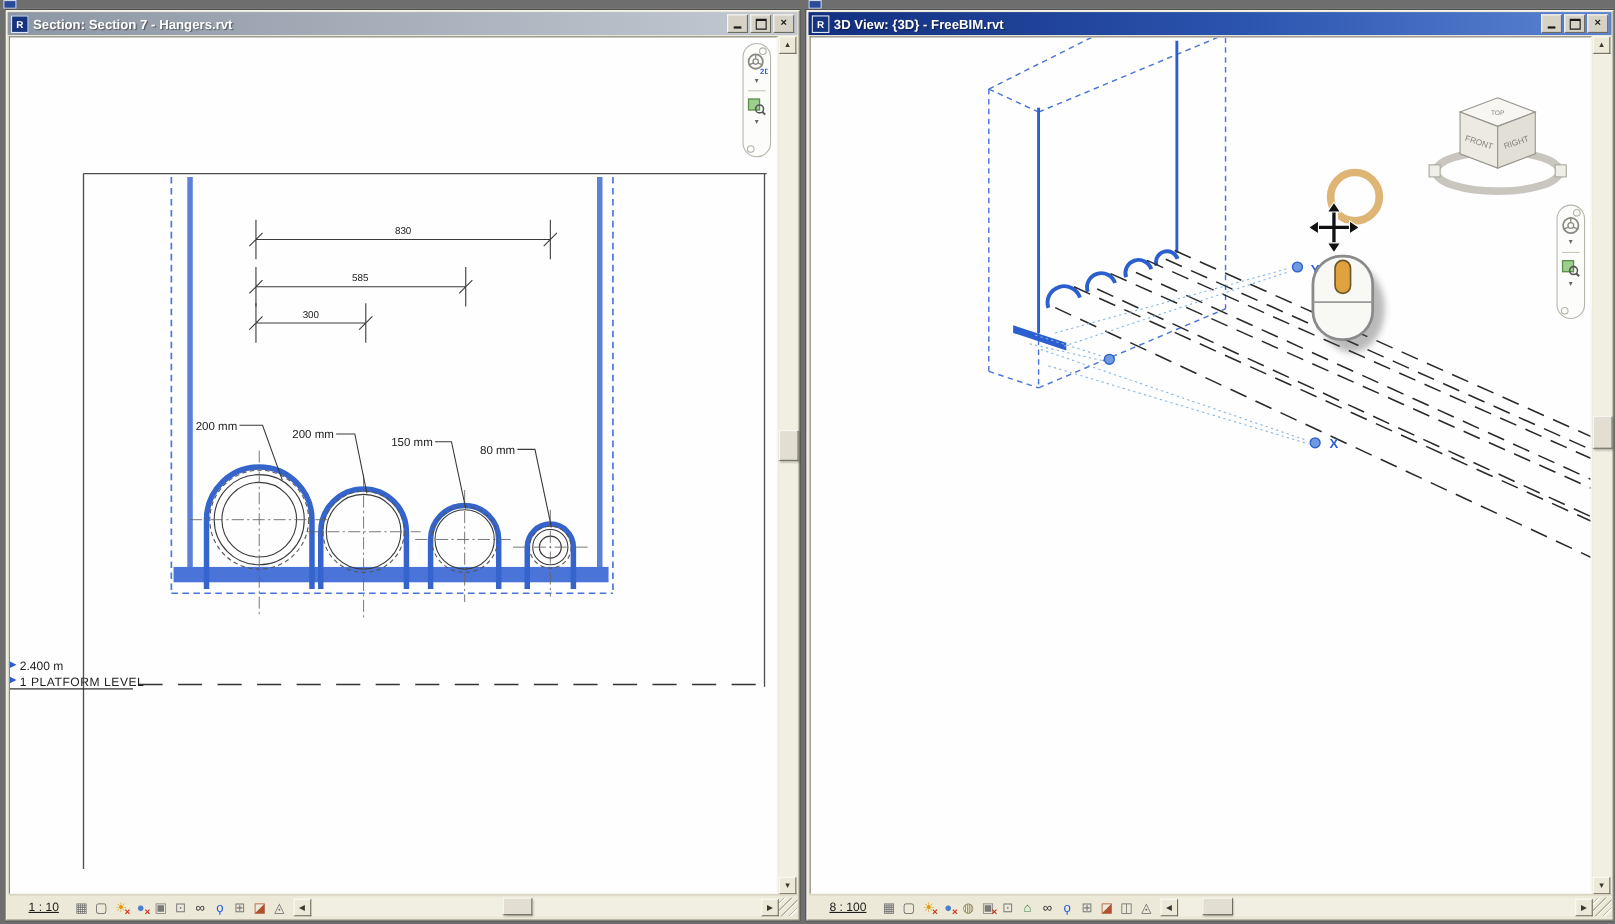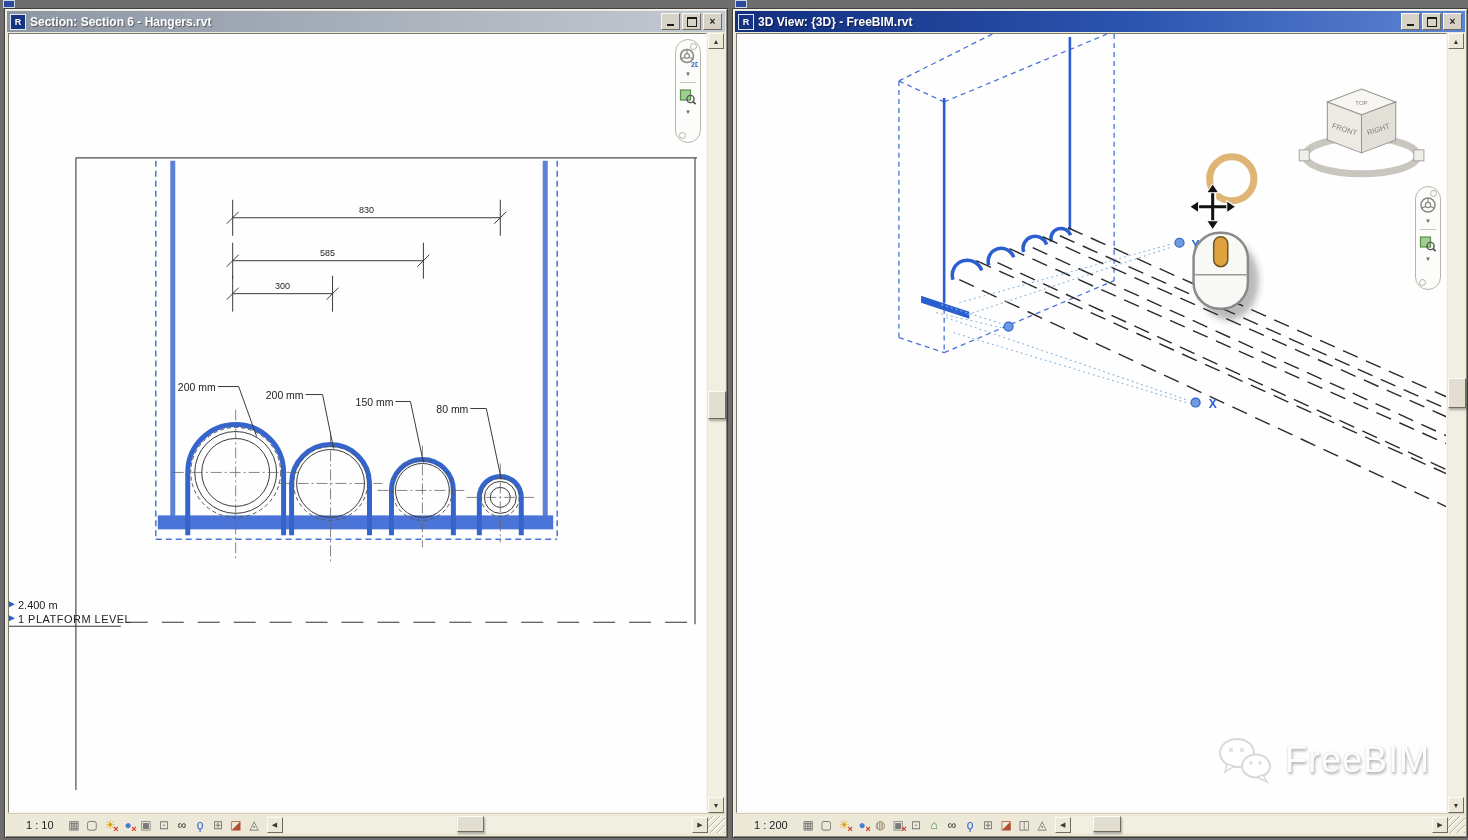--- a/index.html
+++ b/index.html
@@ -41,21 +41,21 @@
   .sbtn{width:16px;height:16px;background:#ece9d8;border:1px solid;border-color:#fbfaf5 #6f6c5e #6f6c5e #fbfaf5;
         display:flex;align-items:center;justify-content:center;font-size:7px;color:#3c3a30;box-sizing:border-box;flex:0 0 auto;}
   .vscroll .sbtn{position:absolute;left:0;}
   .vthumb{position:absolute;left:0;width:16px;height:26px;background:#e2dfd2;
           border:1px solid;border-color:#fbfaf5 #6f6c5e #6f6c5e #fbfaf5;box-shadow:1px 2px 2px rgba(0,0,0,.3);}
   .hthumb{position:absolute;top:0;height:16px;background:#e2dfd2;
           border:1px solid;border-color:#fbfaf5 #6f6c5e #6f6c5e #fbfaf5;box-sizing:border-box;box-shadow:1px 2px 2px rgba(0,0,0,.3);}
   
   .bottombar{position:absolute;left:1px;right:0;bottom:0;height:21px;background:#ece9d8;
              display:flex;align-items:center;border-top:1px solid #cfccba;}
-  .scale{font-size:11px;color:#1d1d1d;padding:0 10px 0 18px;flex:0 0 auto;}
+  .scale{font-size:11px;color:#1d1d1d;padding:0 10px 0 18px;flex:0 0 auto;text-decoration:underline;}
   .vcbar{display:flex;align-items:center;gap:1px;padding:0 4px 0 2px;flex:0 0 auto;}
   .vcicon{position:relative;width:17px;height:17px;display:flex;align-items:center;justify-content:center;}
   .vcicon .g{font-size:12px;line-height:1;}
   .vcicon .badge{position:absolute;right:0;bottom:-1px;color:#d42a14;font-size:9px;font-weight:bold;line-height:1;}
   .grip{width:17px;height:17px;flex:0 0 auto;background:
         repeating-linear-gradient(135deg,transparent 0 3px,#b8b5a4 3px 4px,#fbfaf4 4px 5px);}
   
   .navbar{position:absolute;width:26px;background:rgba(252,252,250,.92);
           border:1px solid #b8b6ab;border-radius:13px;display:flex;flex-direction:column;
           align-items:center;padding:8px 0;box-sizing:border-box;gap:2px;}
@@ -72,21 +72,21 @@
 <body>
 
 <div class="top-strip">
   <span class="mini-icon" style="left:3px"></span>
   <span class="mini-icon" style="left:735px"></span>
 </div>
 
 <div class="win left">
   <div class="titlebar inactive">
     <span class="win-icon">R</span>
-    <span class="title-text">Section: Section 6 - Hangers.rvt</span>
+    <span class="title-text">Section: Section 7 - Hangers.rvt</span>
     <span class="tb-btns">
       <span class="tb-btn">
           <span class="glyph-min"></span>
         </span>
       <span class="tb-btn">
           <span class="glyph-max"></span>
         </span>
       <span class="tb-btn">×</span>
     </span>
   </div>
@@ -345,41 +345,28 @@
         <span class="nav-caret">▾</span>
         <span class="nav-div"></span>
         <svg width="18" height="18" viewBox="0 0 18 18">
           <rect x="1.5" y="2" width="10" height="10" fill="#9fcf8f" stroke="#5a8f4a" stroke-width="1.2"></rect>
           <circle cx="11.5" cy="11" r="3.6" fill="none" stroke="#555" stroke-width="1.4"></circle>
           <path d="M14,13.6 L16.6,16.2" stroke="#555" stroke-width="1.8"></path>
         </svg>
         <span class="nav-caret">▾</span>
       </div>
 
-      <div class="watermark">
-        <svg width="58" height="48" viewBox="0 0 58 48">
-          <ellipse cx="20" cy="17" rx="17" ry="14" fill="#ffffff" stroke="#d8d8d8" stroke-width="2"></ellipse>
-          <polygon points="10,28 8,36 17,30" fill="#ffffff" stroke="#d8d8d8" stroke-width="1.5"></polygon>
-          <circle cx="14" cy="14" r="2.2" fill="#e2e2e2"></circle>
-            <circle cx="25" cy="14" r="2.2" fill="#e2e2e2"></circle>
-          <ellipse cx="39" cy="30" rx="14" ry="11.5" fill="#ffffff" stroke="#d8d8d8" stroke-width="2"></ellipse>
-          <polygon points="46,39 50,46 40,41" fill="#ffffff" stroke="#d8d8d8" stroke-width="1.5"></polygon>
-          <circle cx="34" cy="27" r="1.9" fill="#e2e2e2"></circle>
-            <circle cx="43" cy="27" r="1.9" fill="#e2e2e2"></circle>
-        </svg>
-        <span class="wm-text">FreeBIM</span>
-      </div>
     </div>
     <div class="vscroll">
       <span class="sbtn" style="top:0">▲</span>
       <span class="vthumb" style="top:345px;height:28px;"></span>
       <span class="sbtn" style="bottom:0">▼</span>
     </div>
     <div class="bottombar">
-      <span class="scale">1 : 200</span>
+      <span class="scale">8 : 100</span>
       <div class="vcbar">
           <span class="vcicon">
             <span class="g" style="color: rgb(111, 111, 111);">▦</span>
           </span>
           <span class="vcicon">
             <span class="g" style="color: rgb(93, 93, 93);">▢</span>
           </span>
           <span class="vcicon">
             <span class="g" style="color: rgb(224, 154, 0);">☀</span>
             <span class="badge">×</span>

